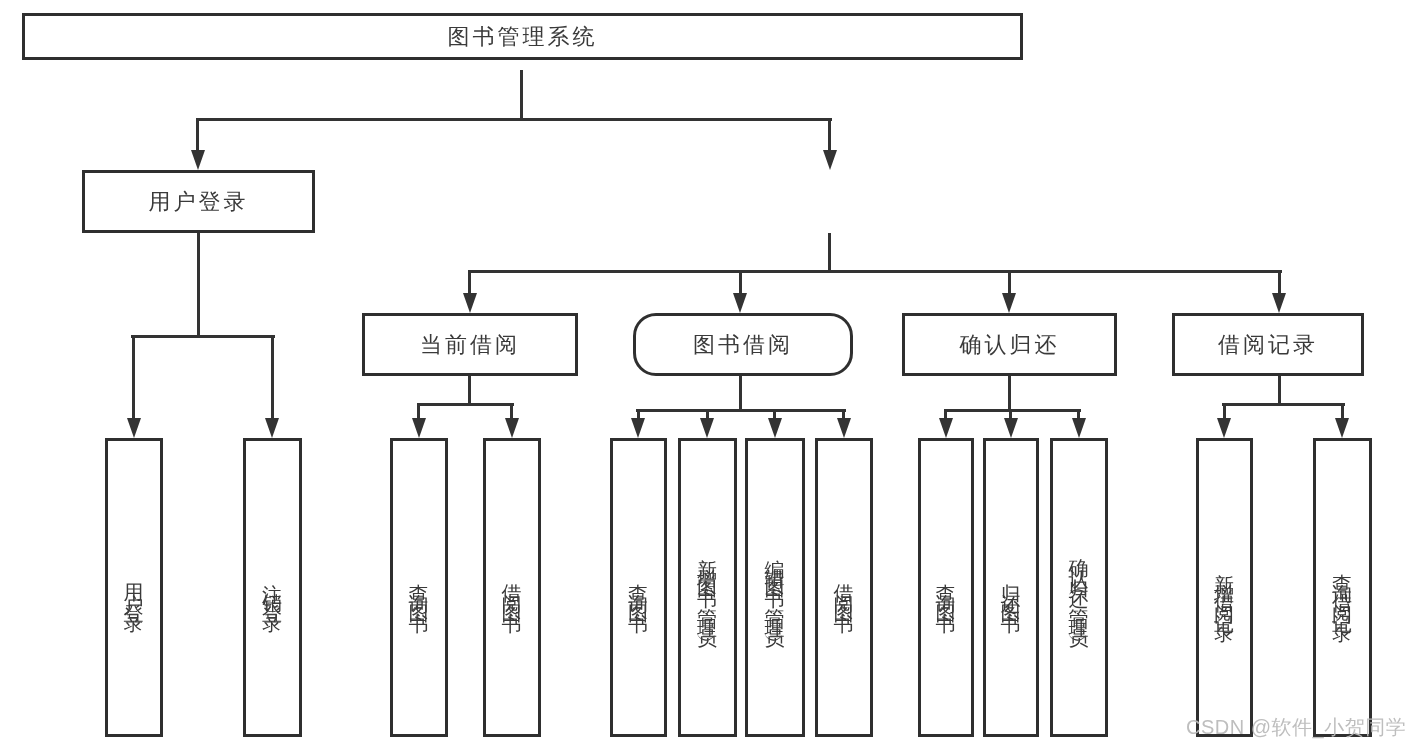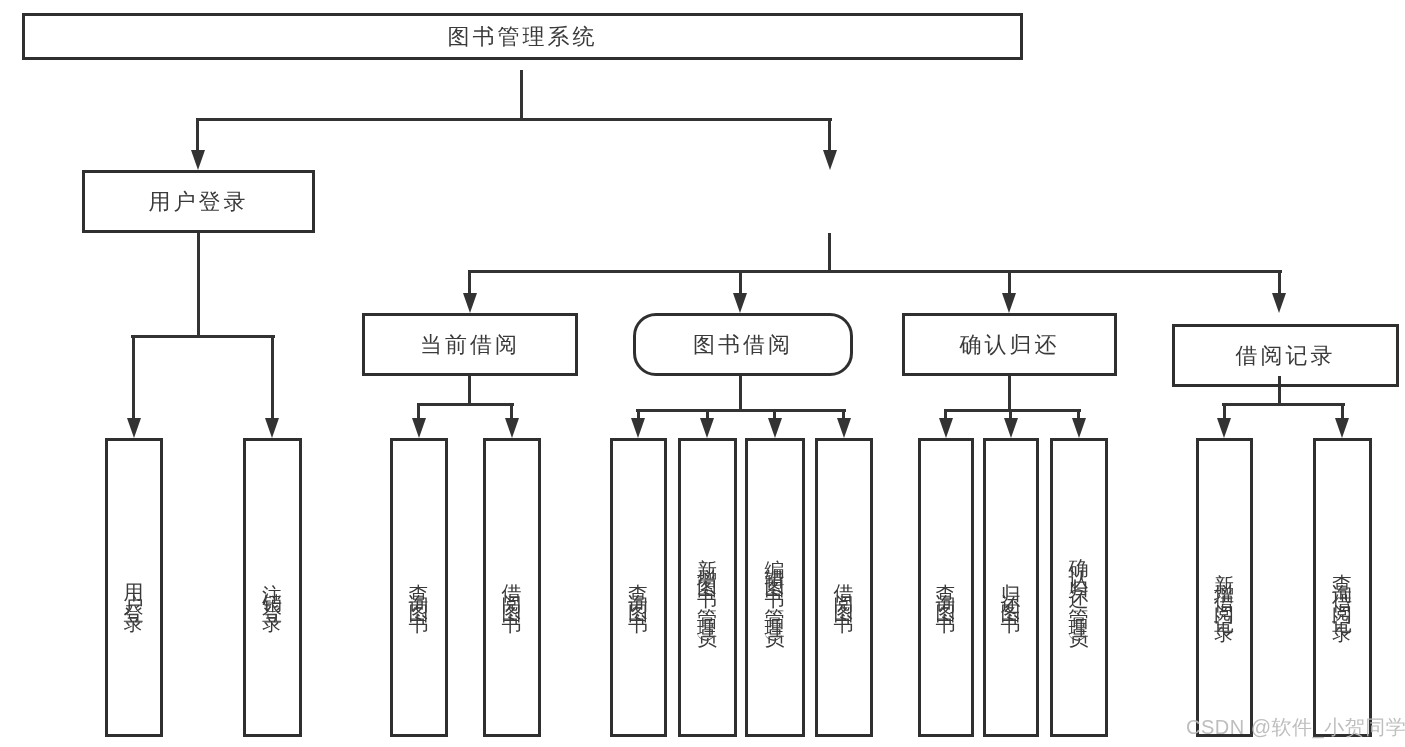--- a/index.html
+++ b/index.html
@@ -98,21 +98,21 @@
 
   <div class="box" style="left:362px;top:313px;width:216px;height:63px;">
     <span class="lbl">当前借阅</span>
   </div>
   <div class="box" style="left:633px;top:313px;width:220px;height:63px;border-radius:23px;">
     <span class="lbl">图书借阅</span>
   </div>
   <div class="box" style="left:902px;top:313px;width:215px;height:63px;">
     <span class="lbl">确认归还</span>
   </div>
-  <div class="box" style="left:1172px;top:324px;width:227px;height:63px;justify-content:center;">
+  <div class="box" style="left:1172px;top:313px;width:192px;height:63px;justify-content:center;">
     <span class="lbl">借阅记录</span>
   </div>
 
   <div class="vline" style="left:468px;top:376px;height:29px;"></div>
   <div class="hline" style="left:417px;top:403px;width:97px;"></div>
   <div class="vline" style="left:417px;top:403px;height:21px;"></div>
   <div class="arr" style="left:412px;top:418px;"></div>
   <div class="vline" style="left:510px;top:403px;height:21px;"></div>
   <div class="arr" style="left:505px;top:418px;"></div>
 

